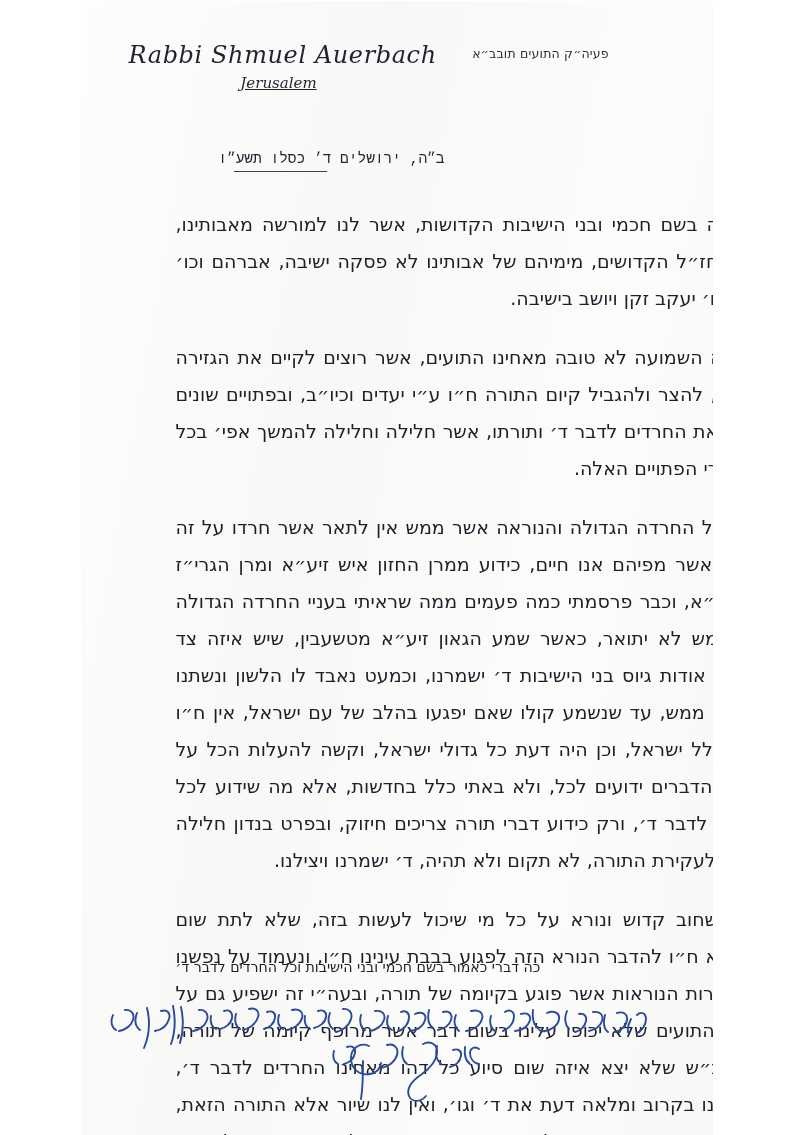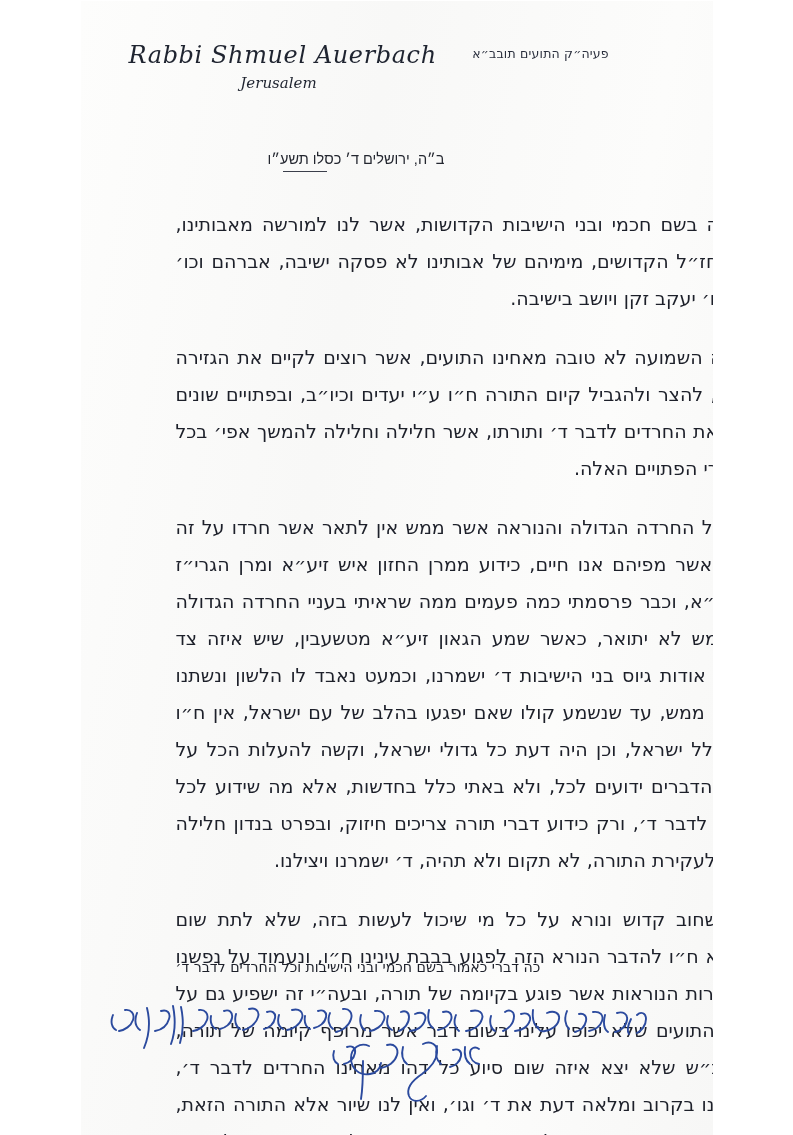--- a/index.html
+++ b/index.html
@@ -51,20 +51,21 @@
     letter-spacing: 0.6px;
     color: #1f2430;
     white-space: nowrap;
   }
   .lh-city-en {
     font-family: "DejaVu Serif", "Liberation Serif", serif;
     font-style: italic;
     font-size: 15px;
     color: #1f2430;
     margin-top: 5px;
+    text-decoration: underline;
   }
   .lh-right {
     position: absolute;
     right: 42px;
     top: 0;
     text-align: center;
     width: 260px;
     direction: rtl;
   }
   .lh-name-he {
@@ -82,21 +83,21 @@
     margin-top: 7px;
     letter-spacing: 0.2px;
   }
 
   
   .dateline {
     position: absolute;
     top: 150px;
     right: 268px;
     direction: rtl;
-    font-family: Liberation Sans, sans-serif;
+    font-family: Liberation Mono, monospace;
     font-size: 14.5px;
     color: #23262f;
     white-space: nowrap;
   }
   .dateline .rule {
     position: absolute;
     left: 16px;
     right: 118px;
     bottom: -5px;
     height: 1px;

